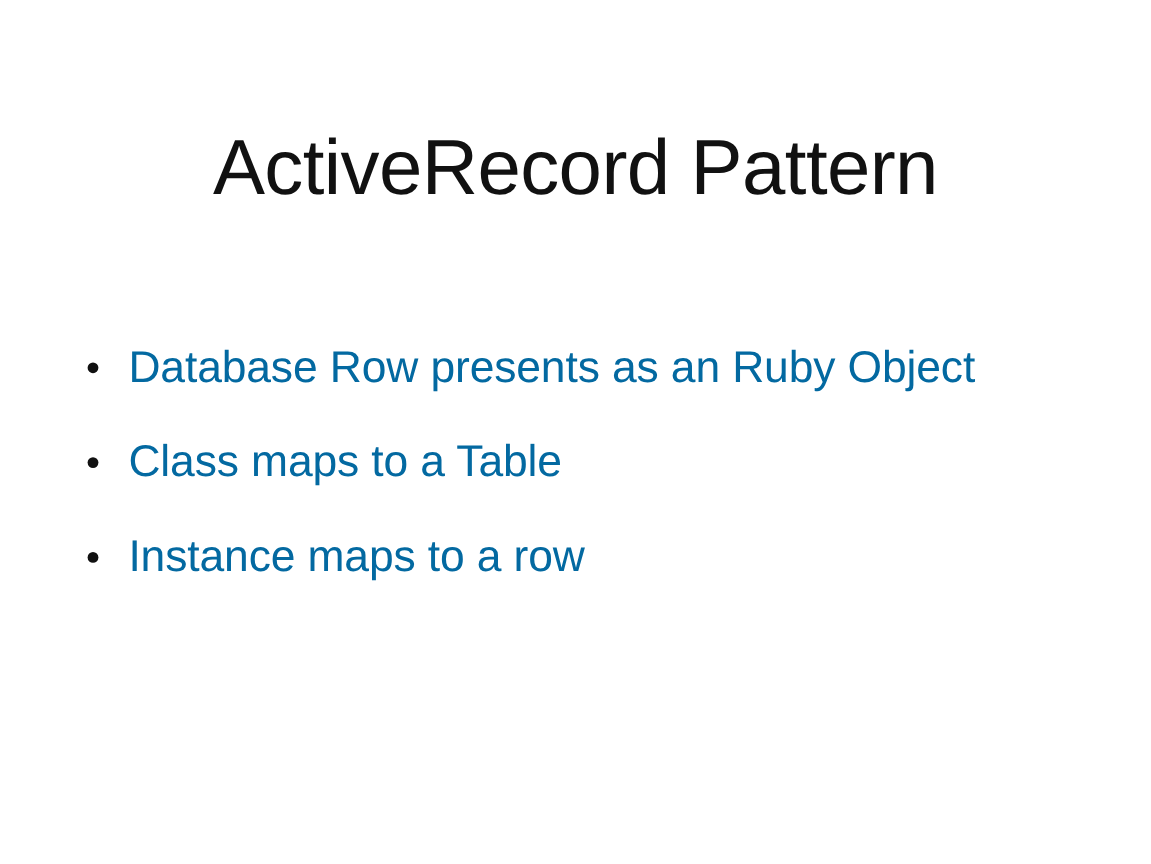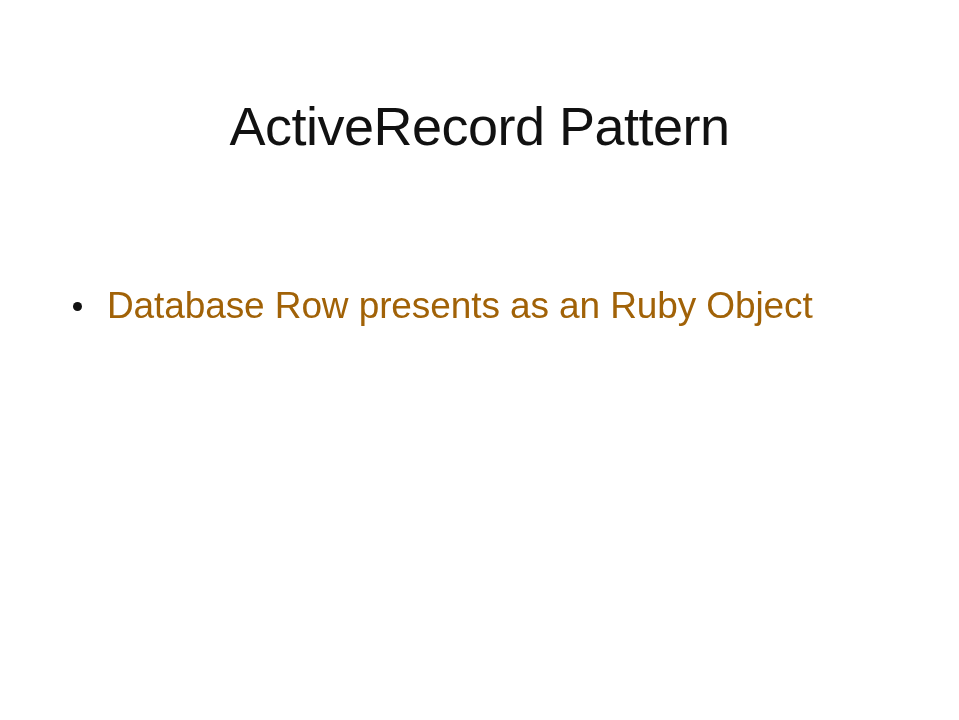--- a/index.html
+++ b/index.html
@@ -22,21 +22,21 @@
     background: #ffffff;
     box-sizing: border-box;
   }
 
   .slide-title {
     position: absolute;
     left: 0;
     top: 62px;
     width: 959px;
     text-align: center;
-    font-size: 54px;
+    font-size: 65px;
     font-weight: 300;
     line-height: 1.05;
     letter-spacing: -0.5px;
     color: #111111;
     white-space: nowrap;
   }
 
   .bullet-list {
     position: absolute;
     left: 66px;
@@ -48,21 +48,21 @@
   }
 
   .bullet-item {
     position: relative;
     height: 79px;
     padding-left: 41px;
     font-size: 37px;
     font-weight: 300;
     line-height: 48px;
     letter-spacing: -0.1px;
-    color: #a16207;
+    color: #0369a1;
     white-space: nowrap;
   }
 
   .bullet-marker {
     position: absolute;
     left: 7px;
     top: 20px;
     width: 9px;
     height: 9px;
     border-radius: 50%;
@@ -80,18 +80,26 @@
 
   <h1 class="slide-title">ActiveRecord Pattern</h1>
 
   <ul class="bullet-list">
 
     <li class="bullet-item">
       <span class="bullet-marker"></span>
       <span class="bullet-text">Database Row presents as an Ruby Object</span>
     </li>
 
+    <li class="bullet-item">
+      <span class="bullet-marker"></span>
+      <span class="bullet-text">Class maps to a Table</span>
+    </li>
 
+    <li class="bullet-item">
+      <span class="bullet-marker"></span>
+      <span class="bullet-text">Instance maps to a row</span>
+    </li>
 
 
   </ul>
 
 </div>
 
 </body></html>

